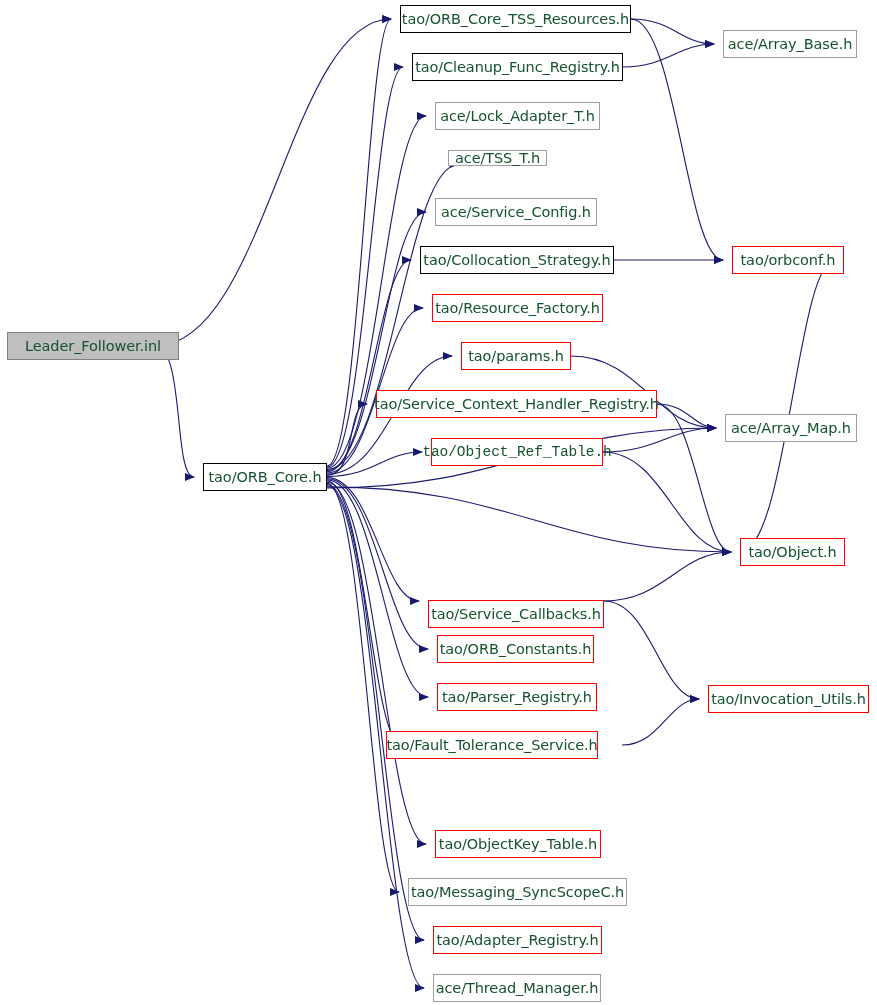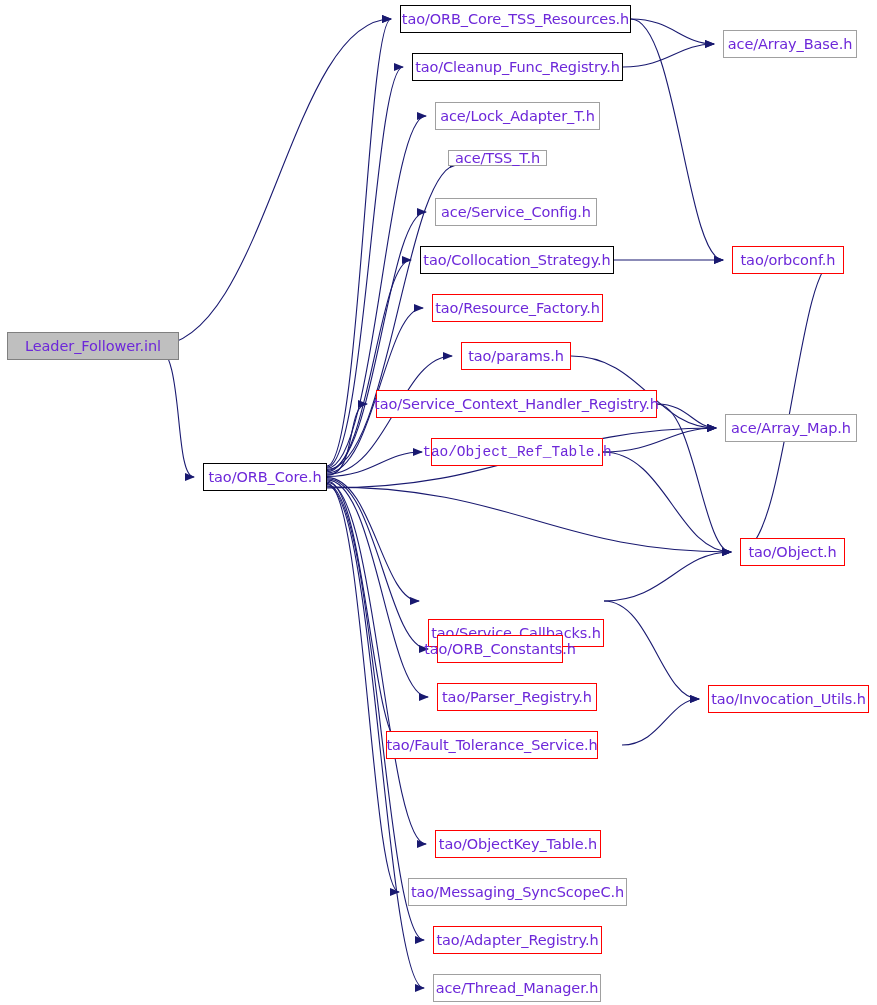--- a/index.html
+++ b/index.html
@@ -24,21 +24,21 @@
   .node-box {
     position: absolute;
     box-sizing: border-box;
     border: 1px solid #a0a0a0;
     background: #ffffff;
     display: flex;
     align-items: center;
     justify-content: center;
     white-space: nowrap;
     font-size: 14.5px;
-    color: #6d28d9;
+    color: #14532d;
     letter-spacing: -0.1px;
   }
   .node-box.red {
     border-color: #ff0000;
   }
   .node-box.black {
     border-color: #000000;
   }
   .node-box.current {
     background: #bfbfbf;
@@ -126,24 +126,24 @@
       </div>
       <div class="node-box red" style="left: 461px; top: 342px; width: 110px; height: 28px;">
         <span class="node-label">tao/params.h</span>
       </div>
       <div class="node-box red" style="left: 376px; top: 390px; width: 281px; height: 28px;">
         <span class="node-label">tao/Service_Context_Handler_Registry.h</span>
       </div>
       <div class="node-box red" style="left: 431px; top: 438px; width: 172px; height: 28px; font-family: Liberation Mono, monospace;">
         <span class="node-label">tao/Object_Ref_Table.h</span>
       </div>
-      <div class="node-box red" style="left: 428px; top: 619px; width: 176px; height: 28px;">
+      <div class="node-box red" style="left: 428px; top: 600px; width: 176px; height: 28px;">
         <span class="node-label">tao/Service_Callbacks.h</span>
       </div>
-      <div class="node-box red" style="left: 437px; top: 635px; width: 126px; height: 28px;">
+      <div class="node-box red" style="left: 437px; top: 635px; width: 157px; height: 28px;">
         <span class="node-label">tao/ORB_Constants.h</span>
       </div>
       <div class="node-box red" style="left: 437px; top: 683px; width: 160px; height: 28px;">
         <span class="node-label">tao/Parser_Registry.h</span>
       </div>
       <div class="node-box red" style="left: 386px; top: 731px; width: 212px; height: 28px;">
         <span class="node-label">tao/Fault_Tolerance_Service.h</span>
       </div>
       <div class="node-box red" style="left: 435px; top: 830px; width: 166px; height: 28px;">
         <span class="node-label">tao/ObjectKey_Table.h</span>

